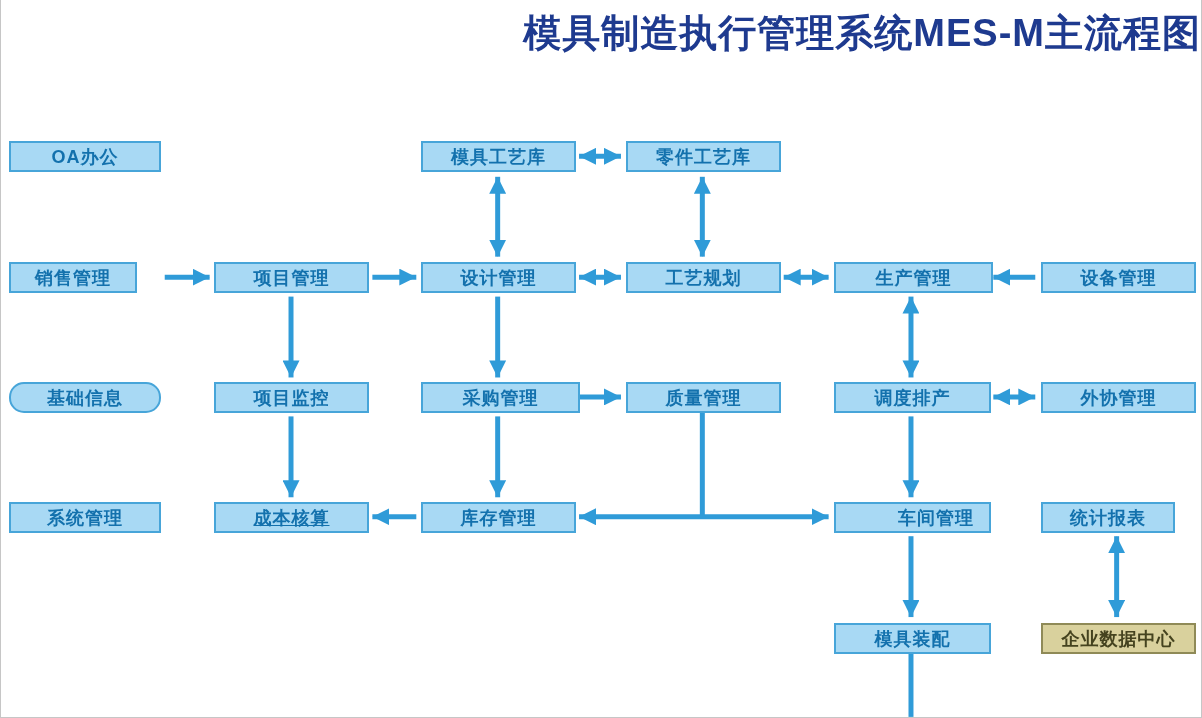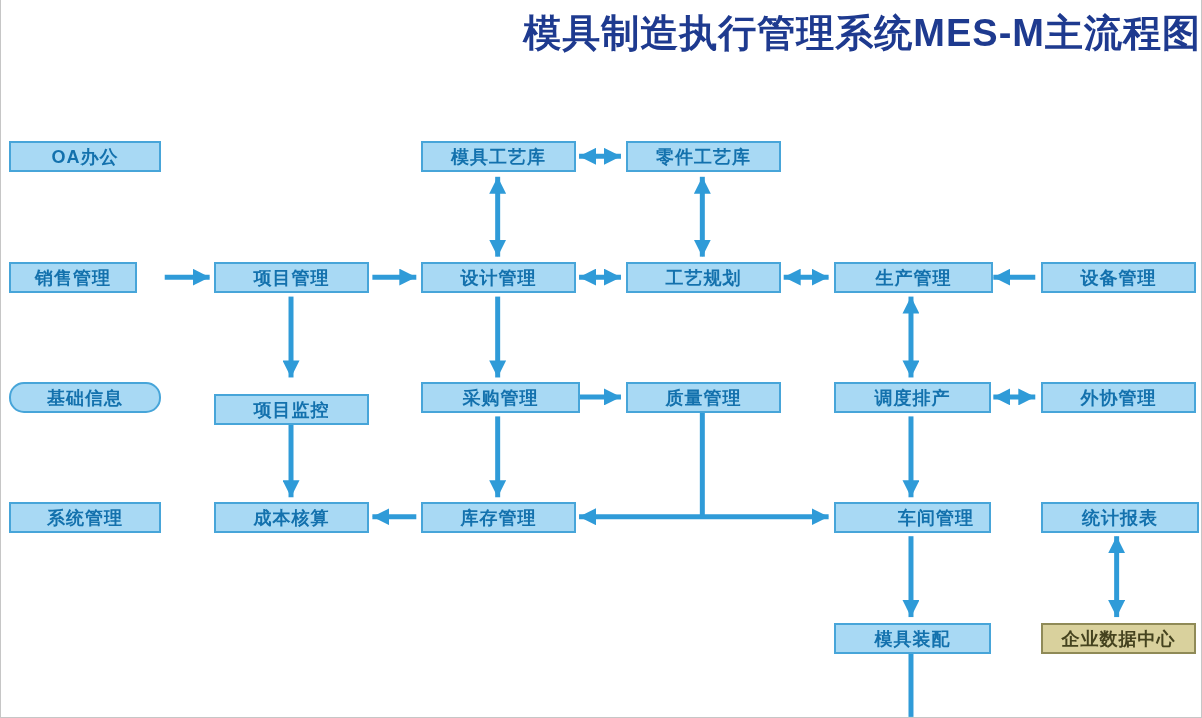--- a/index.html
+++ b/index.html
@@ -118,28 +118,28 @@
   <div class="node" style="left:625px;  top:141px; width:155px;">零件工艺库</div>
 
   <div class="node" style="left:8px;    top:262px; width:128px;">销售管理</div>
   <div class="node" style="left:213px;  top:262px; width:155px;">项目管理</div>
   <div class="node" style="left:420px;  top:262px; width:155px;">设计管理</div>
   <div class="node" style="left:625px;  top:262px; width:155px;">工艺规划</div>
   <div class="node" style="left:833px;  top:262px; width:159px;">生产管理</div>
   <div class="node" style="left:1040px; top:262px; width:155px;">设备管理</div>
 
   <div class="node" style="left:8px;    top:382px; width:152px;border-radius:15px;">基础信息</div>
-  <div class="node" style="left:213px;  top:382px; width:155px;margin-top:12px;">项目监控</div>
+  <div class="node" style="left:213px;  top:382px; width:155px;">项目监控</div>
   <div class="node" style="left:420px;  top:382px; width:159px;">采购管理</div>
   <div class="node" style="left:625px;  top:382px; width:155px;">质量管理</div>
   <div class="node" style="left:833px;  top:382px; width:157px;">调度排产</div>
   <div class="node" style="left:1040px; top:382px; width:155px;">外协管理</div>
 
   <div class="node" style="left:8px;    top:502px; width:152px;">系统管理</div>
-  <div class="node" style="left:213px;  top:502px; width:155px;">成本核算</div>
+  <div class="node" style="left:213px;  top:502px; width:155px;text-decoration:underline;">成本核算</div>
   <div class="node" style="left:420px;  top:502px; width:155px;">库存管理</div>
   <div class="node" style="left:833px;  top:502px; width:157px;padding-left:47px;">车间管理</div>
-  <div class="node" style="left:1040px; top:502px; width:158px;">统计报表</div>
+  <div class="node" style="left:1040px; top:502px; width:134px;">统计报表</div>
 
   <div class="node" style="left:833px;  top:623px; width:157px;">模具装配</div>
   <div class="node data-center" style="left:1040px; top:623px; width:155px;">企业数据中心</div>
 
 </div>
 
 </body></html>

